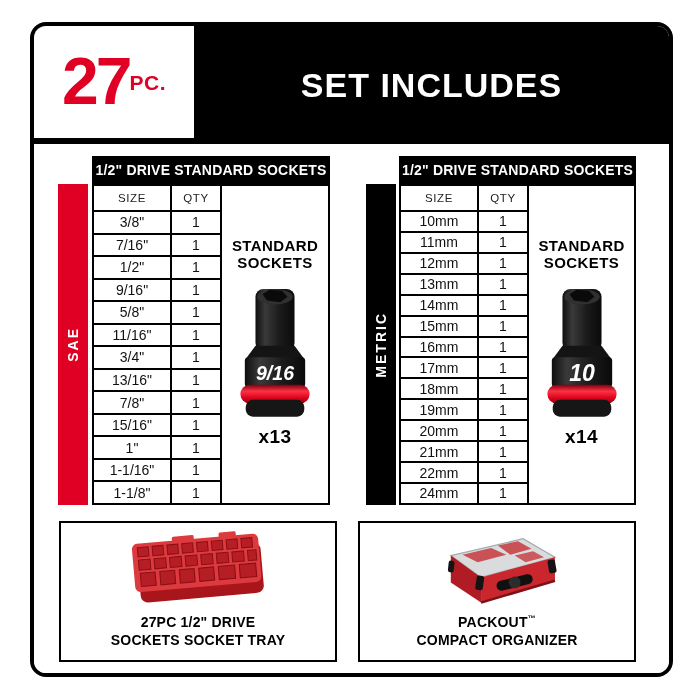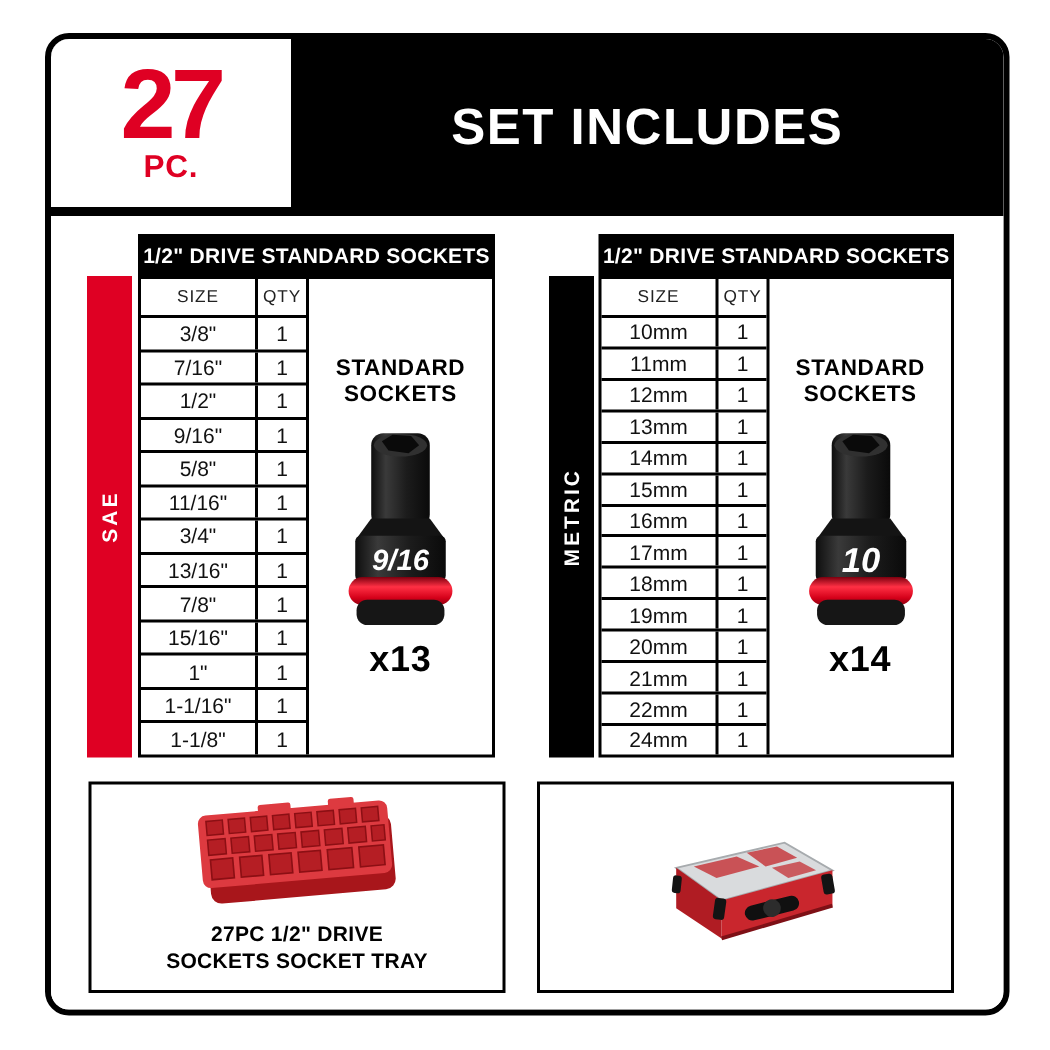--- a/index.html
+++ b/index.html
@@ -3,21 +3,21 @@
 <meta charset="utf-8">
 <style>
   * { margin:0; padding:0; box-sizing:border-box; }
   html,body { width:700px; height:700px; background:#ffffff; font-family:"Liberation Sans", sans-serif; }
   .poster { position:relative; width:700px; height:700px; background:#fff; overflow:hidden; }
   .frame { position:absolute; left:30px; top:22px; width:643px; height:655px;
            border:4px solid #000; border-radius:16px; background:#fff; overflow:hidden; }
 
   
   .header { height:118px; background:#000; display:flex; }
-  .count-box { width:160px; height:112px; background:#fff; display:flex; flex-direction:column;
+  .count-box { width:160px; height:112px; background:#fff; display:flex; 
                align-items:center; justify-content:center; }
   .count-num { color:#DF0023; font-size:66px; font-weight:900; line-height:0.9; letter-spacing:-3px; }
   .count-unit { color:#DF0023; font-size:21px; font-weight:900; letter-spacing:0.5px; margin-top:1px; }
   .banner { flex:1; display:flex; align-items:center; justify-content:center; }
   .banner-title { color:#fff; font-size:34px; font-weight:900; letter-spacing:1px; white-space:nowrap; }
 
   
   .body { position:relative; height:529px; background:#fff; }
 
   .side-bar { position:absolute; top:40px; width:30px; height:321px; display:flex;
@@ -27,34 +27,34 @@
   .side-label { writing-mode:vertical-rl; transform:rotate(180deg); color:#fff;
                 font-size:14px; font-weight:800; letter-spacing:2px; white-space:nowrap; }
 
   .table-wrap { position:absolute; top:12px; }
   .table-wrap.left { left:58px; width:238px; }
   .table-wrap.right { left:365px; width:237px; }
   .table-title { height:28px; background:#000; color:#fff; display:flex; align-items:center;
                  justify-content:center; font-size:14px; font-weight:800; letter-spacing:0.2px;
                  white-space:nowrap; }
   .table-body { display:flex; height:321px; border:2px solid #000; background:#fff; }
-  .rows-col { width:112px; display:flex; flex-direction:column; border-right:2px solid #000; }
+  .rows-col { width:128px; display:flex; flex-direction:column; border-right:2px solid #000; }
   .t-row { display:flex; border-bottom:2px solid #000; flex:1 1 0; align-items:center; }
   .t-row:last-child { border-bottom:none; }
   .t-row.head { flex:0 0 26px; }
   .c-size { width:78px; border-right:2px solid #000; align-self:stretch; display:flex;
             align-items:center; justify-content:center; font-size:14px; color:#111; }
   .c-qty { flex:1; align-self:stretch; display:flex; align-items:center; justify-content:center;
            font-size:14px; color:#111;border-radius:12px; }
   .t-row.head .c-size, .t-row.head .c-qty { font-size:11.5px; letter-spacing:0.6px; color:#222; }
   .side-cell { flex:1; display:flex; flex-direction:column; align-items:center;border-radius:32px; }
   .group-label { margin-top:52px; text-align:center; font-size:15px; font-weight:800;
                  line-height:1.12; letter-spacing:0.4px; }
   .socket { width:76px; height:142px; margin-top:8px; }
-  .count-label { font-size:24px; font-weight:800; letter-spacing:0.5px; margin-top:4px; }
+  .count-label { font-size:19px; font-weight:800; letter-spacing:0.5px; margin-top:4px; }
 
   
   .product-box { position:absolute; top:377px; width:278px; height:141px; border:2px solid #000;
                  background:#fff; display:flex; flex-direction:column; align-items:center; }
   .product-box.left { left:25px; }
   .product-box.right { left:324px; }
   .product-img { flex:1; display:flex; align-items:center; justify-content:center; width:100%; }
   .caption { text-align:center; font-size:14px; font-weight:800; line-height:1.25;
              letter-spacing:0.2px; margin-bottom:11px; }
   .caption sup { font-size:8px; vertical-align:super; }
@@ -322,17 +322,21 @@
             <g transform="rotate(-14 106 66)">
               <rect x="84" y="60" width="44" height="12" rx="6" fill="#101010"></rect>
               <circle cx="106" cy="66" r="7" fill="#2c2c2c"></circle>
             </g>
 
             <rect x="60" y="58" width="9" height="17" rx="2.5" fill="#141414" transform="rotate(8 64 66)"></rect>
             <rect x="146" y="39" width="9" height="16" rx="2.5" fill="#141414" transform="rotate(-10 150 47)"></rect>
             <rect x="27" y="40" width="7" height="14" rx="2.5" fill="#141414" transform="rotate(6 30 47)"></rect>
           </svg>
         </div>
+        <div class="caption">
+          <div><span>PACKOUT</span><sup>™</sup></div>
+          <div>COMPACT ORGANIZER</div>
+        </div>
       </div>
 
     </div>
   </div>
 </div>
 
 </body></html>

